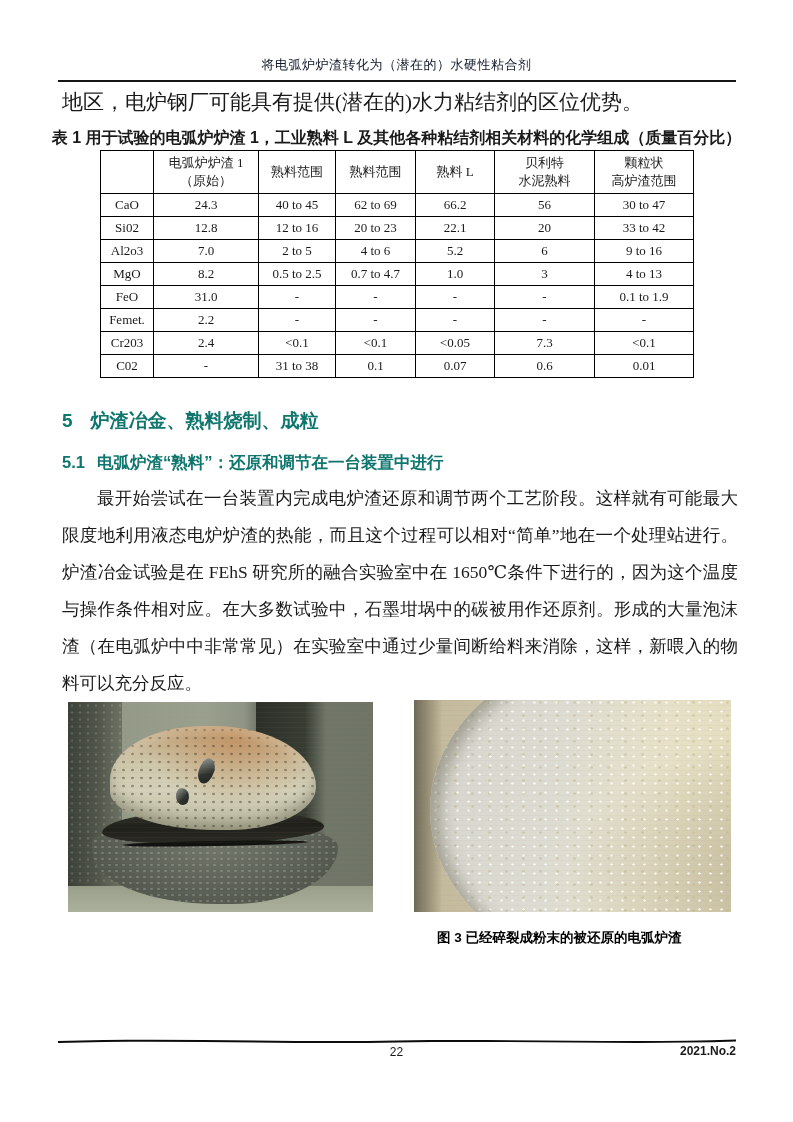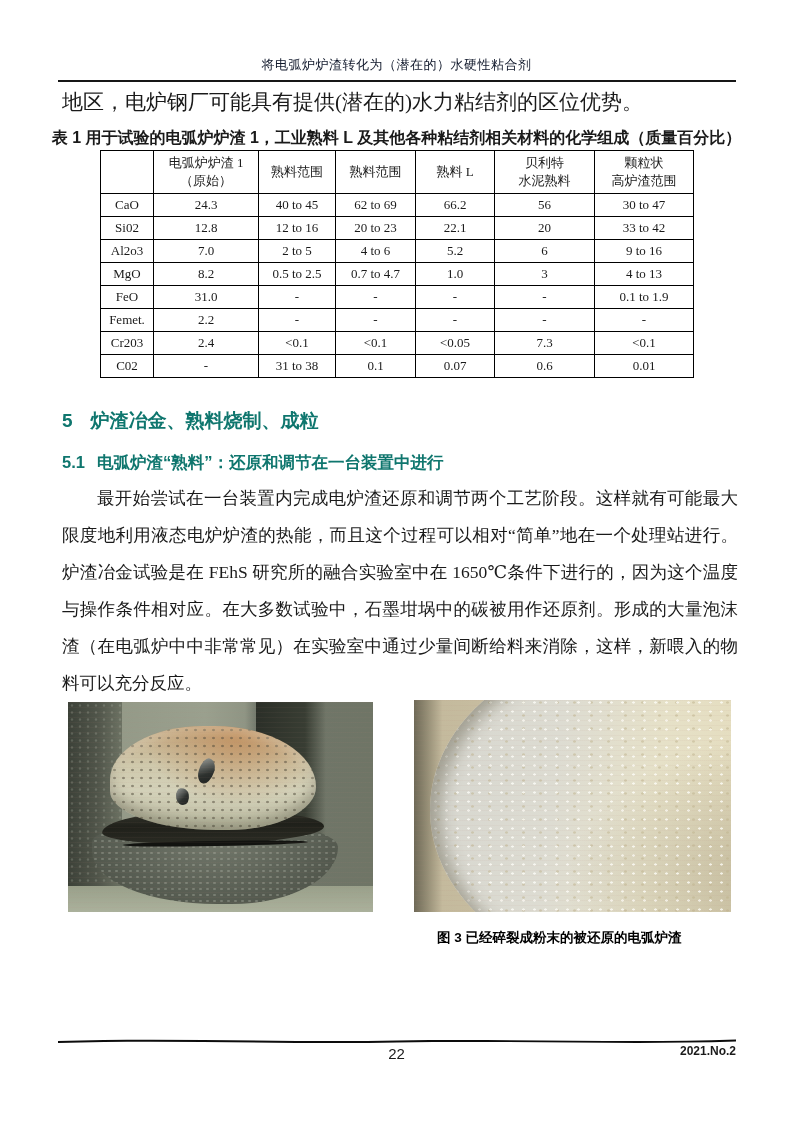--- a/index.html
+++ b/index.html
@@ -79,21 +79,21 @@
       linear-gradient(97deg,#d6d6cf 0%,#dddcd2 30%,#e6e1c8 52%,#e4dcbd 72%,#cfc6a8 100%);
     background-size:11px 9px,17px 13px,100% 100%,100% 100%;
     box-shadow:inset 10px 4px 16px rgba(95,90,72,.45);}
   .fig-caption{position:absolute;top:929px;font-family:"Liberation Sans","DejaVu Sans",sans-serif;
     font-weight:bold;font-size:13.5px;color:#000;}
   .cap2{left:62px;}
   .cap3{left:437px;}
   
   .footer-rule{position:absolute;top:1035px;left:58px;width:678px;height:10px;}
   .footer-page{position:absolute;top:1045px;left:0;width:100%;text-align:center;
-    font-family:"Liberation Sans","DejaVu Sans",sans-serif;font-size:15px;}
+    font-family:"Liberation Sans","DejaVu Sans",sans-serif;font-size:12px;}
   .footer-issue{position:absolute;top:1044px;right:57px;
     font-family:"Liberation Sans","DejaVu Sans",sans-serif;font-size:12px;font-weight:bold;}
 </style>
 </head>
 <body>
 
 <div class="page">
 
   <div class="running-header">将电弧炉炉渣转化为（潜在的）水硬性粘合剂</div>
   <div class="header-rule"></div>

